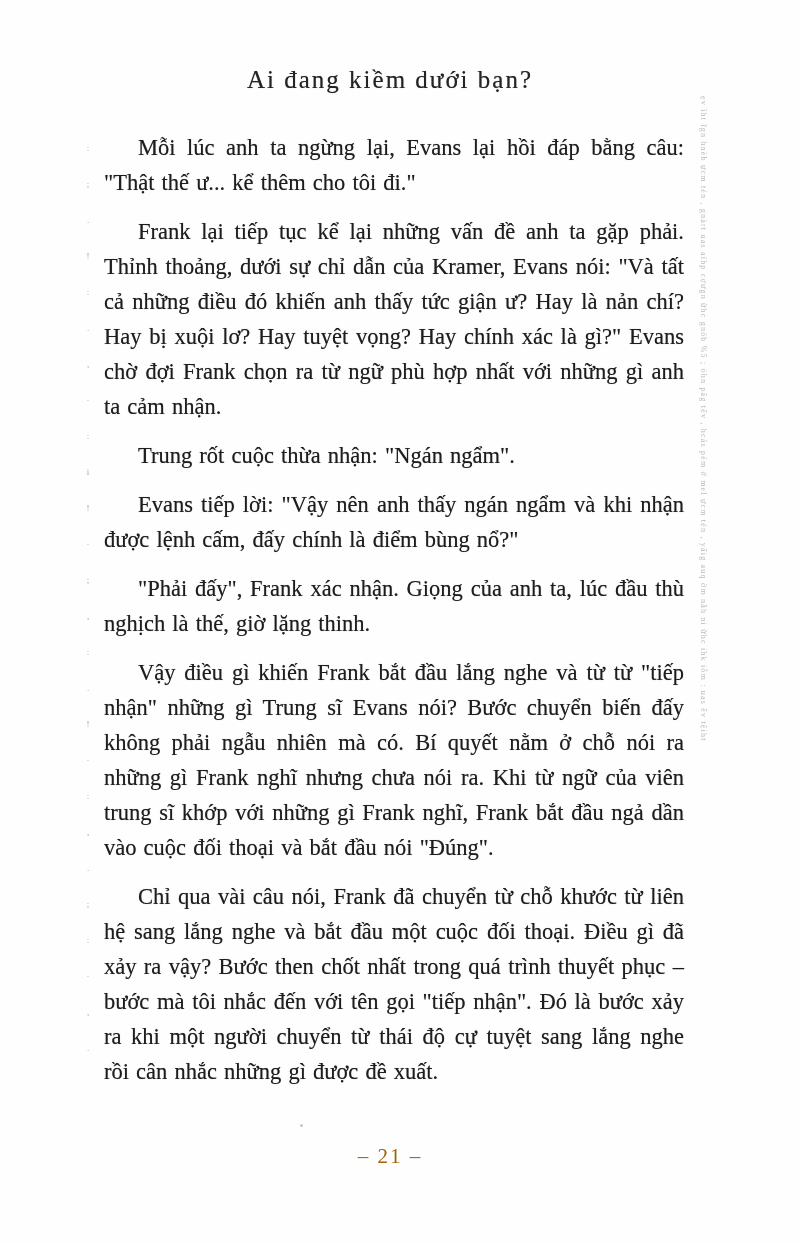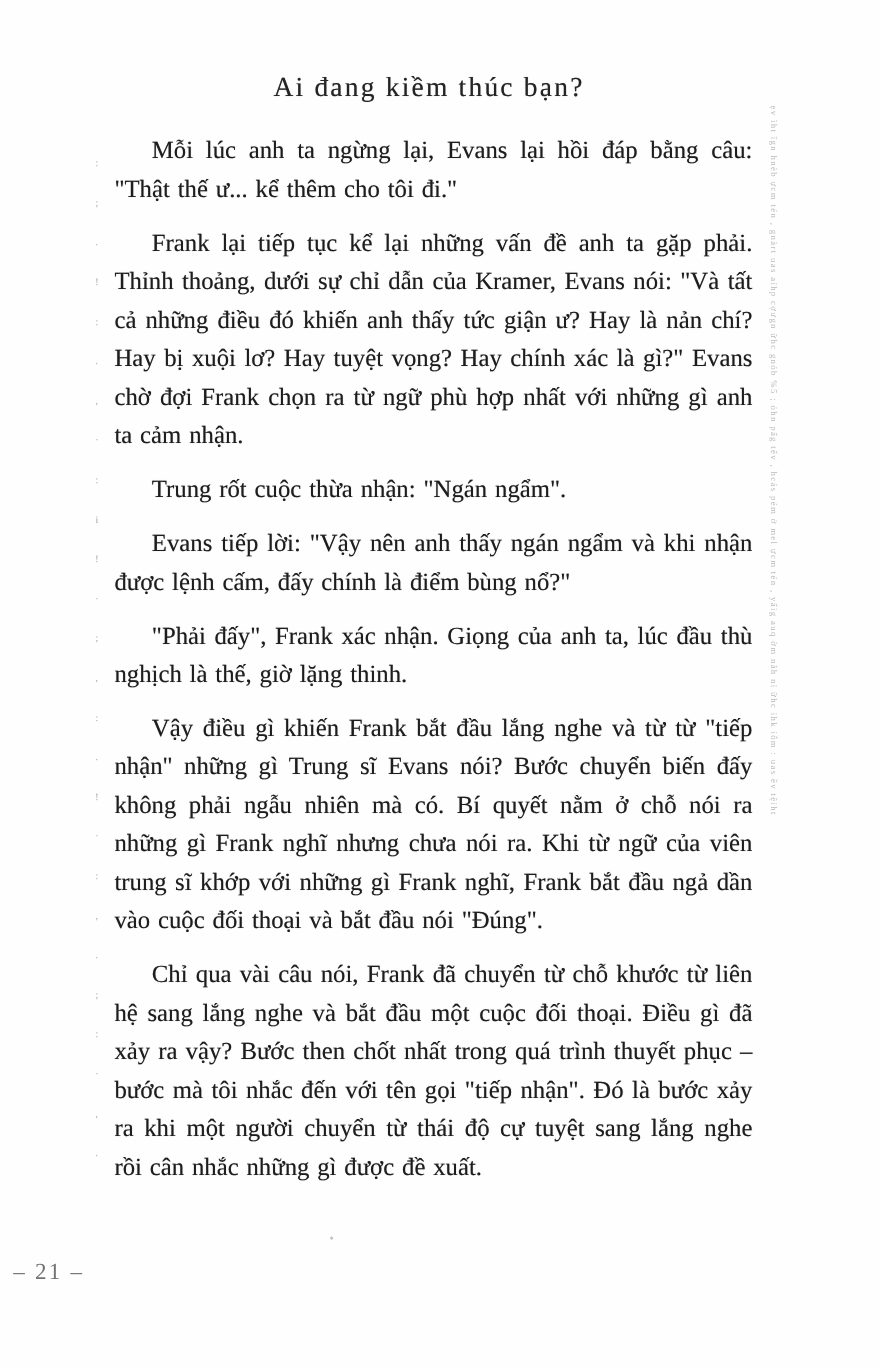--- a/index.html
+++ b/index.html
@@ -23,36 +23,36 @@
     letter-spacing: 2px;
     color: #242424;
     text-shadow: 0 0 0.7px rgba(20,20,20,0.5);
   }
   .content {
     position: absolute;
     top: 119px; left: 104px;
     width: 580px;
   }
   .content p {
-    margin: 0 0 14px 0;
+    margin: 11px 0 14px 0;
     font-size: 22.5px;
     line-height: 35px;
     text-align: justify;
     text-indent: 34px;
     word-spacing: 1.5px;
     color: #1d1d1d;
     text-shadow: 0 0 0.7px rgba(25,25,25,0.55);
   }
   .page-number {
     position: absolute;
-    top: 1144px; left: 12px; width: 780px;
-    text-align: left;
+    top: 1144px; left: 0; width: 780px;
+    text-align: center;
     font-size: 21px;
     letter-spacing: 2px;
-    color: #737373;
+    color: #a16207;
   }
   .noise-left {
     position: absolute;
     left: 80px; top: 130px;
     width: 16px; height: 950px;
     white-space: pre-line;
     text-align: center;
     font-size: 9px;
     line-height: 36px;
     color: #5f5f5f;
@@ -78,21 +78,21 @@
     width: 3px; height: 3px;
     border-radius: 50%;
     background: #c6c6c6;
   }
 </style>
 </head>
 <body>
 
 <div class="page">
 
-  <div class="running-header">Ai đang kiềm thúc bạn?</div>
+  <div class="running-header">Ai đang kiềm dưới bạn?</div>
 
   <div class="noise-left">:
 ;
 .
 !
 :
 .
 ,
 ·
 :

